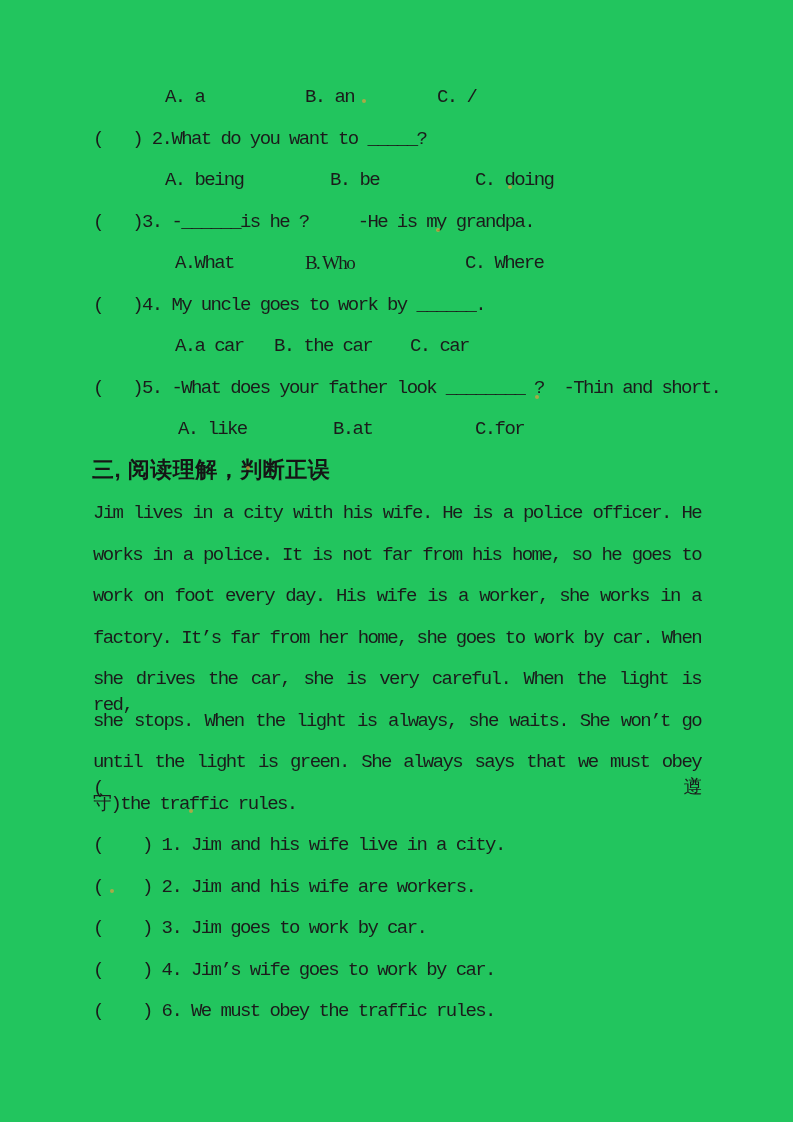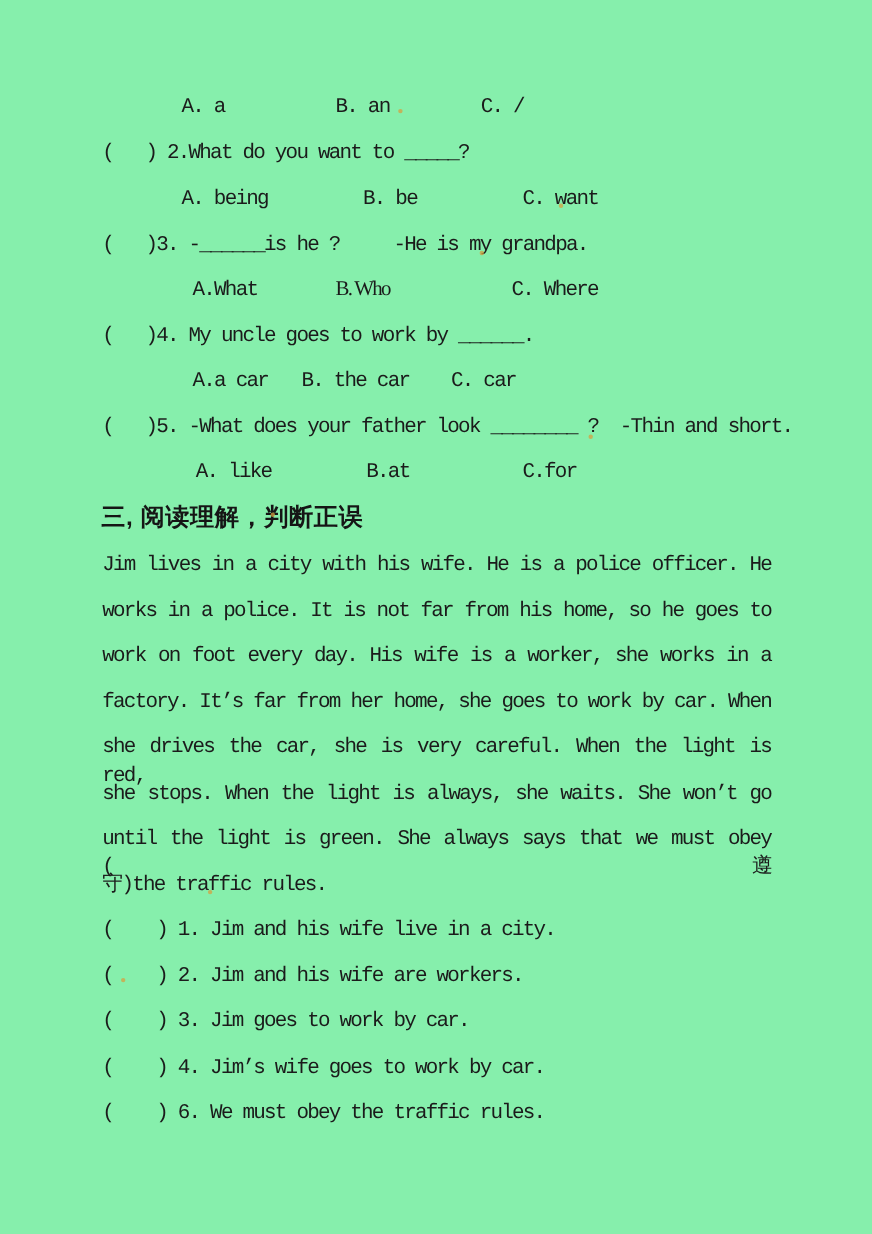--- a/index.html
+++ b/index.html
@@ -1,21 +1,21 @@
 <!DOCTYPE html>
 <html><head>
 <meta charset="utf-8">
 <style>
   html, body { margin: 0; padding: 0; background: #e8e8e8; }
   .page {
     position: relative;
     width: 793px;
     height: 1122px;
     margin: 0 auto;
-    background: #86efac;
+    background: #22c55e;
     overflow: hidden;
     font-family: "Liberation Mono", "DejaVu Sans Mono", monospace;
     color: #1b1b1b;
   }
   .line {
     position: absolute;
     left: 0;
     width: 793px;
     height: 26px;
     line-height: 26px;
@@ -70,21 +70,21 @@
         <span class="seg" style="left: 165px;">A. a</span>
         <span class="seg" style="left: 305px;">B. an</span>
         <span class="seg" style="left: 437px;">C. /</span>
       </div>
       <div class="line" style="top: 125.5px;">
         <span class="seg" style="left: 93px;">(   ) 2.What do you want to _____?</span>
       </div>
       <div class="line" style="top: 167px; padding-left: 28px;">
         <span class="seg" style="left: 165px;">A. being</span>
         <span class="seg" style="left: 330px;">B. be</span>
-        <span class="seg" style="left: 475px;">C. want</span>
+        <span class="seg" style="left: 475px;">C. doing</span>
       </div>
       <div class="line" style="top: 208.5px;">
         <span class="seg" style="left: 93px;">(   )3. -______is he ?     -He is my grandpa.</span>
       </div>
       <div class="line" style="top: 250px;">
         <span class="seg" style="left: 175px;">A.What</span>
         <span class="seg" style="left: 305px; font-family: Liberation Serif, serif;">B. Who</span>
         <span class="seg" style="left: 465px;">C. Where</span>
       </div>
       <div class="line" style="top: 291.5px;">

